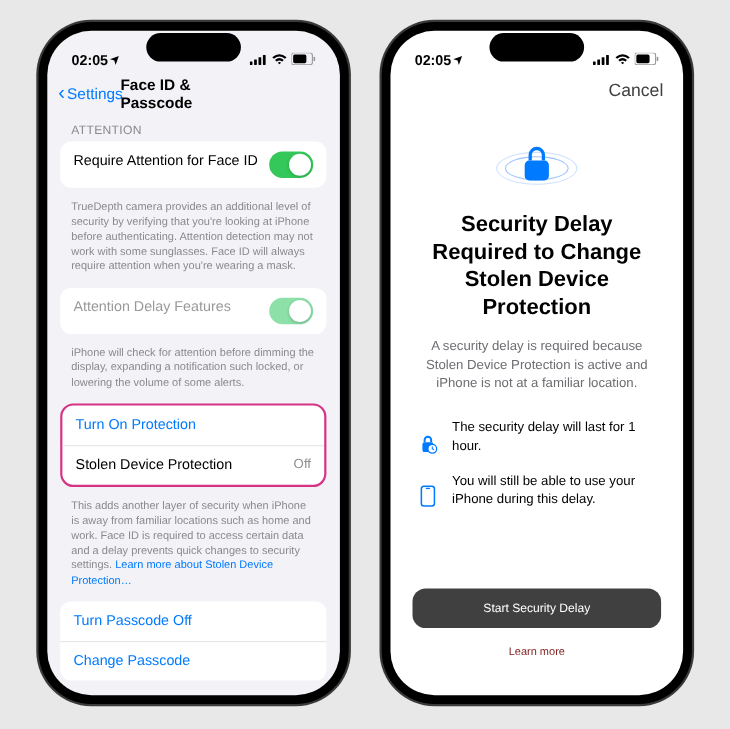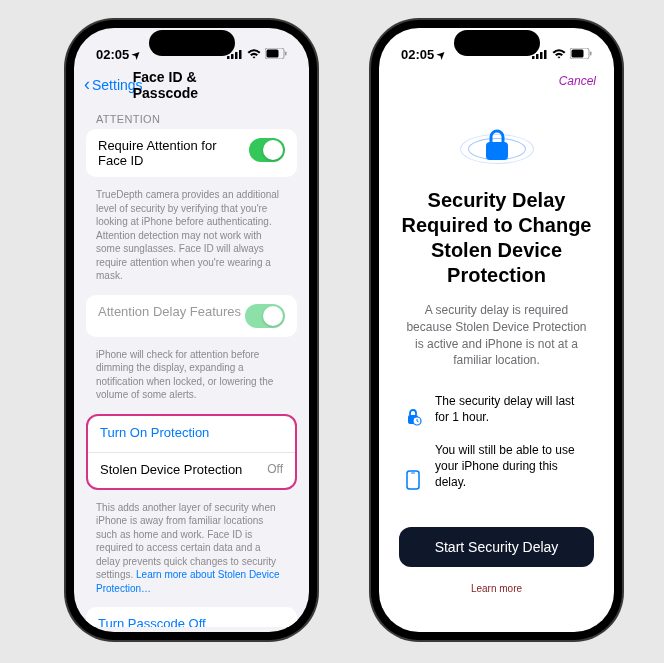--- a/index.html
+++ b/index.html
@@ -7,28 +7,27 @@
       font-family: -apple-system, BlinkMacSystemFont, "Helvetica Neue", sans-serif;
       background: #e8e8e8;
       display: flex;
       gap: 30px;
       justify-content: center;
       padding: 20px 15px;
       width: 664px;
       height: 663px;
     }
     .phone {
-      width: 251px;
+      width: 282px;
       height: 620px;
       background: #000;
       border-radius: 48px;
       padding: 8px;
       box-shadow: 0 0 0 2px #3a3a3a;
       position: relative;
-      margin-left: 24px;
     }
     .screen {
       width: 100%;
       height: 100%;
       border-radius: 40px;
       overflow: hidden;
       position: relative;
     }
     .screen-left { background: #f2f2f7; }
     .screen-right { background: #fff; }
@@ -63,25 +62,24 @@
     .back-btn { display: flex; align-items: center; color: #007aff; font-size: 14px; }
     .chevron-left { font-size: 18px; margin-right: 2px; }
     .nav-title { 
       position: absolute; 
       left: 50%; 
       transform: translateX(-50%); 
       font-weight: 600; 
       font-size: 14px;
     }
     .cancel-btn {
-      color: #a21caf;
-      font-size: 12px;
+      color: #404040;
+      font-size: 16px;
       margin-left: auto;
       padding-right: 8px;
-      font-style: italic;
     }
     .content {
       overflow-y: auto;
       height: calc(100% - 80px);
       padding: 0 12px;
     }
     .content::-webkit-scrollbar { display: none; }
     .section-header {
       font-size: 11px;
       color: #8a8a8e;
@@ -185,23 +183,23 @@
       display: flex;
       align-items: flex-end;
       gap: 12px;
       margin-bottom: 16px;
       padding: 0 4px;
     }
     .info-icon { flex-shrink: 0; width: 20px; display: flex; justify-content: center; }
     .info-text { font-size: 12px; color: #000; line-height: 1.35; }
     .modal-footer { margin-top: auto; }
     .primary-btn {
-      background: #0f172a;
+      background: #404040;
       color: #fff;
-      font-size: 14px;
+      font-size: 11px;
       font-weight: 500;
       padding: 12px;
       border-radius: 12px;
       text-align: center;
       margin-bottom: 10px;
     }
     .secondary-link {
       color: #7f1d1d;
       font-size: 10px;
       font-weight: 500;
@@ -259,21 +257,21 @@
         </div>
       </div>
       <div class="footer-text">TrueDepth camera provides an additional level of security by verifying that you're looking at iPhone before authenticating. Attention detection may not work with some sunglasses. Face ID will always require attention when you're wearing a mask.</div>
 
       <div class="cell-group">
         <div class="cell">
           <span class="cell-label cell-label-disabled">Attention Delay Features</span>
           <div class="toggle toggle-on-disabled"></div>
         </div>
       </div>
-      <div class="footer-text">iPhone will check for attention before dimming the display, expanding a notification when locked, or lowering the volume of some alerts.</div>
+      <div class="footer-text">iPhone will check for attention before dimming the display, expanding a notification such locked, or lowering the volume of some alerts.</div>
 
       <div class="cell-group highlight-group">
         <div class="cell">
           <span class="cell-label-blue">Turn On Protection</span>
         </div>
         <div class="cell">
           <span class="cell-label">Stolen Device Protection</span>
           <span class="cell-value">Off</span>
         </div>
       </div>

